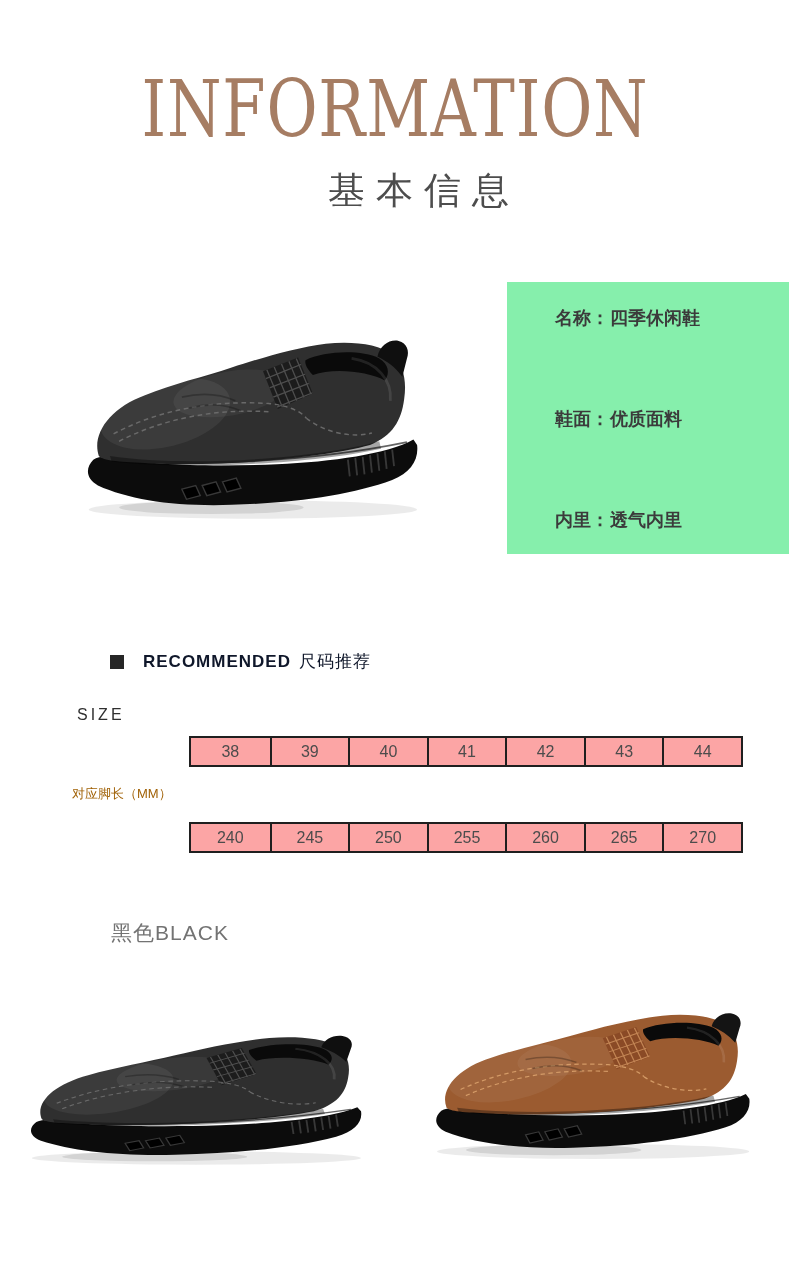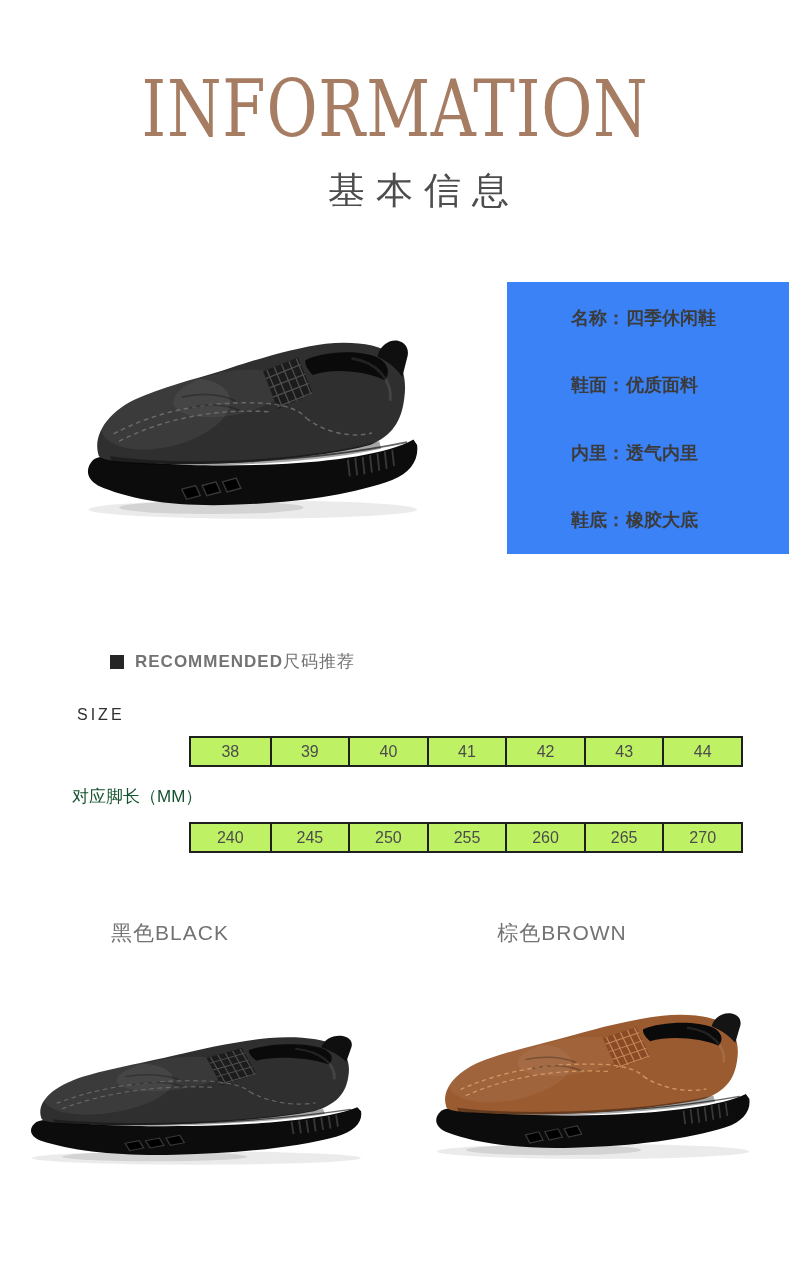--- a/index.html
+++ b/index.html
@@ -20,48 +20,48 @@
     position:absolute; top:166px; left:0; width:790px; text-align:center;
     font-size:37px; font-weight:400; color:#4d4d4d;
     letter-spacing:11px; text-indent:11px; white-space:nowrap;padding-left:47px;
   }
 
   
   .shoe-box { position:absolute; }
   .hero-shoe { left:73px; top:305px; width:369px; height:221px; }
   .info-panel {
     position:absolute; left:507px; top:282px; width:282px; height:272px;
-    background:#3b82f6; display:flex; flex-direction:column;
-    justify-content:space-between; padding:24px 12px 22px 64px;
+    background:#86efac; display:flex; flex-direction:column;
+    justify-content:space-between; padding:24px 12px 22px 48px;
   }
   .info-row { font-size:18px; font-weight:bold; color:#3b3b3b; white-space:nowrap; }
   .info-row .lab { margin-right:1px; }
 
   
   .recommend {
     position:absolute; left:110px; top:650px; display:flex; align-items:center;
-    font-size:17px; color:#737373; white-space:nowrap;
+    font-size:17px; color:#0f172a; white-space:nowrap;gap:8px;
   }
   .recommend .sq { width:14px; height:14px; background:#262626; display:inline-block; }
   .rec-en { margin-left:11px; letter-spacing:1px; font-weight:600; }
   .rec-cn { letter-spacing:1px; }
 
   
   .size-label {
     position:absolute; left:77px; top:706px; font-size:16px; color:#2f2f2f;
     letter-spacing:3px; white-space:nowrap;text-align:center;
   }
   .foot-label {
-    position:absolute; left:72px; top:785px; font-size:17px; color:#14532d;
+    position:absolute; left:72px; top:785px; font-size:13px; color:#a16207;
     white-space:nowrap;
   }
   .size-table {
     position:absolute; left:189px; width:554px; height:31px;
     display:grid; grid-template-columns:repeat(7,1fr);
-    border:2px solid #1f1f1f; background:#bef264;
+    border:2px solid #1f1f1f; background:#fca5a5;
   }
   .t1 { top:736px; } .t2 { top:822px; }
   .size-table .cell {
     display:flex; align-items:center; justify-content:center;
     font-size:16px; color:#4c4c4c; border-left:2px solid #1f1f1f;
   }
   .size-table .cell:first-child { border-left:none; }
 
   
   .variant-label {
@@ -155,23 +155,20 @@
   <div class="info-panel">
     <div class="info-row">
       <span class="lab">名称：</span><span class="val">四季休闲鞋</span>
     </div>
     <div class="info-row">
       <span class="lab">鞋面：</span><span class="val">优质面料</span>
     </div>
     <div class="info-row">
       <span class="lab">内里：</span><span class="val">透气内里</span>
     </div>
-    <div class="info-row">
-      <span class="lab">鞋底：</span><span class="val">橡胶大底</span>
-    </div>
   </div>
 
   <div class="recommend">
     <span class="sq"></span>
     <span class="rec-en">RECOMMENDED</span>
     <span class="rec-cn">尺码推荐</span>
   </div>
 
   <div class="size-label">SIZE</div>
   <div class="size-table t1">
@@ -189,21 +186,20 @@
     <div class="cell">240</div>
     <div class="cell">245</div>
     <div class="cell">250</div>
     <div class="cell">255</div>
     <div class="cell">260</div>
     <div class="cell">265</div>
     <div class="cell">270</div>
   </div>
 
   <div class="variant-label lab-black">黑色BLACK</div>
-  <div class="variant-label lab-brown">棕色BROWN</div>
 
   <svg class="shoe-box black-shoe theme-black" viewBox="0 0 400 240" preserveAspectRatio="none">
     <use href="#shoe-shape"></use>
   </svg>
   <svg class="shoe-box brown-shoe theme-brown" viewBox="0 0 400 240" preserveAspectRatio="none">
     <use href="#shoe-shape"></use>
   </svg>
 
 </div>
 

